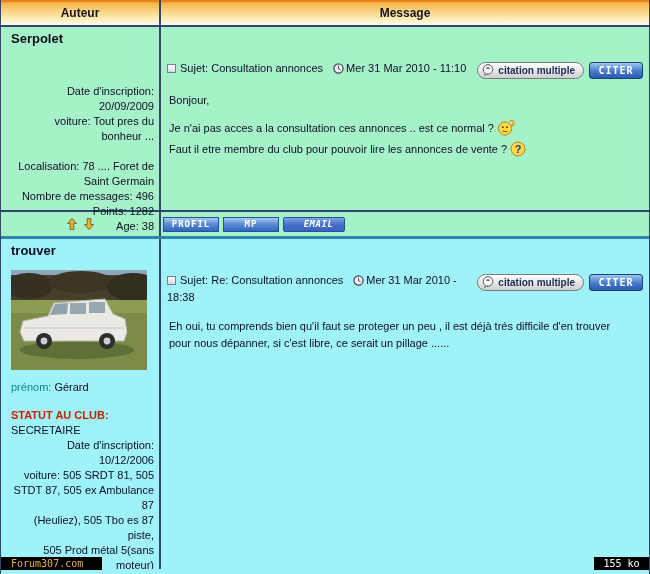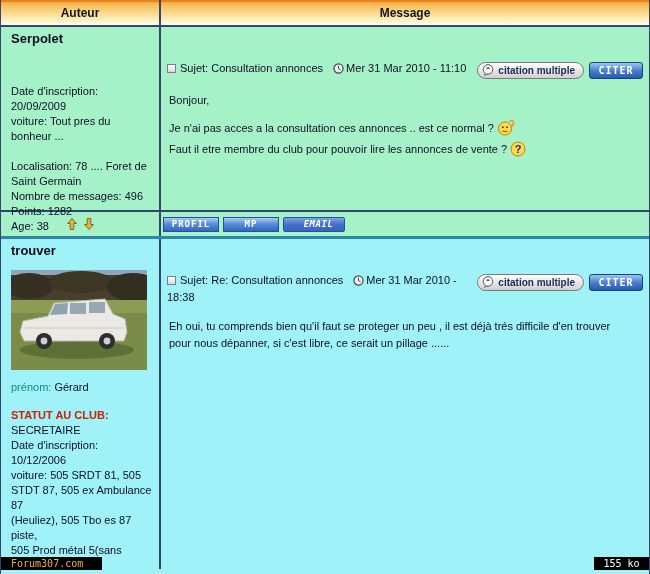--- a/index.html
+++ b/index.html
@@ -19,21 +19,21 @@
   .col-m { flex:1; }
   
   .row { display:flex; width:100%; }
   .cell-a { width:160px; border-right:2px solid #32466B; padding:4px 5px 0 10px; }
   .cell-m { flex:1; padding:4px 6px 0 6px; min-width:0;margin-top:28px; }
   .post1 { height:185px; border-bottom:2px solid #32466B; background:#A6F2C8; }
   .footer1 { height:27px; border-bottom:3px solid #2E86AD; background:#A6F2C8; }
   .post2 { height:330px; background:#9FF2F8; overflow:hidden; }
   
   .author-name { font-weight:bold; font-size:13px; color:#0c0c1c; cursor:pointer; }
-  .profile { white-space:pre-line; line-height:15px; margin-top:38px; }
+  .profile { white-space:pre-line; line-height:15px; margin-top:38px;text-align:right; }
   .post2 .profile { margin-top:0; }
   .avatar-wrap { margin-top:12px; width:136px; height:100px; }
   .avatar-wrap svg { display:block; }
   .pline { line-height:15px; }
   .prenom-line { margin-top:10px; }
   .statut-line { margin-top:13px; }
   .lbl-teal { color:#0E8A8A; }
   .lbl-red { color:#CC2200; font-weight:bold; }
   
   .subject-bar { display:flex; align-items:flex-start; padding-top:2px; }

